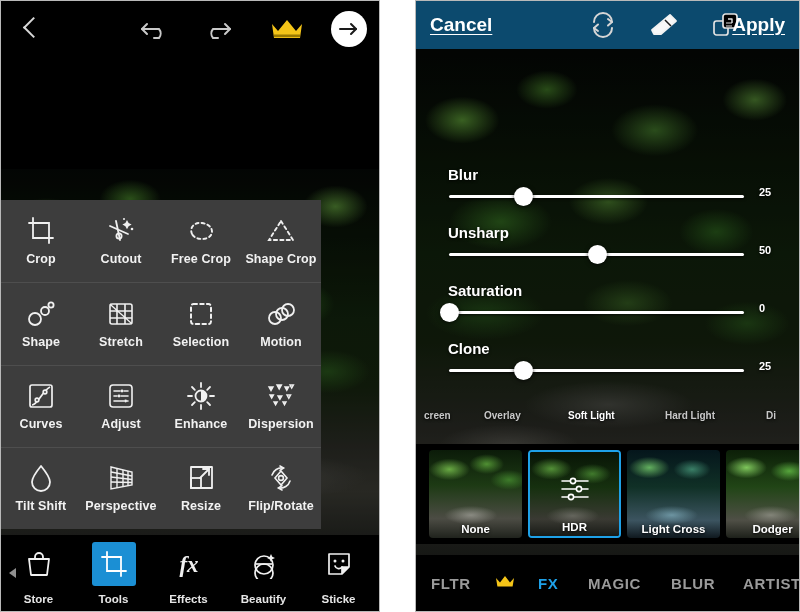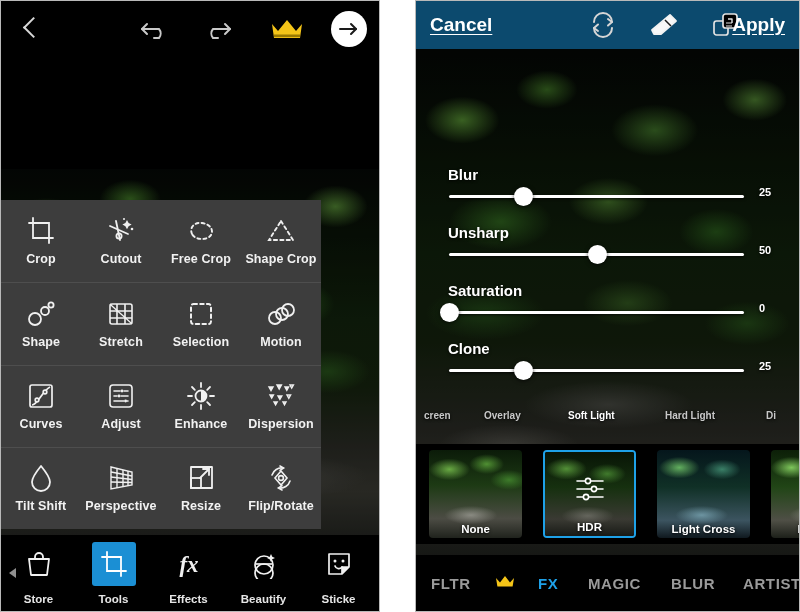--- a/index.html
+++ b/index.html
@@ -123,21 +123,21 @@
 
   
   .blends { position:absolute; left:0; top:398px; width:385px; height:32px;
             display:flex; align-items:center; }
   .blend { color:#c8c8c8; font-size:10px; font-weight:bold; white-space:nowrap;
            text-shadow:0 1px 3px rgba(0,0,0,.85); }
   .blend.sel { color:#ffffff; }
 
   
   .thumbs { position:absolute; left:0; top:443px; width:385px; height:100px;
-            background:#000; display:flex; align-items:center; gap:21px;
+            background:#000; display:flex; align-items:center; gap:6px;
             padding-left:13px; }
   .thumb { position:relative; width:93px; height:88px; border-radius:4px;
            overflow:hidden; flex:0 0 auto; }
   .thumb.sel { border:2.5px solid #1ea1e8; }
   .thumb .tface { position:absolute; inset:0; }
   .thumb .tlbl { position:absolute; left:0; right:0; bottom:3px; text-align:center;
                  color:#fff; font-size:11.5px; font-weight:bold;
                  text-shadow:0 1px 3px rgba(0,0,0,.95); }
   .thumb .tico { position:absolute; left:50%; top:44%; transform:translate(-50%,-50%);
                  width:42px; height:32px; }

